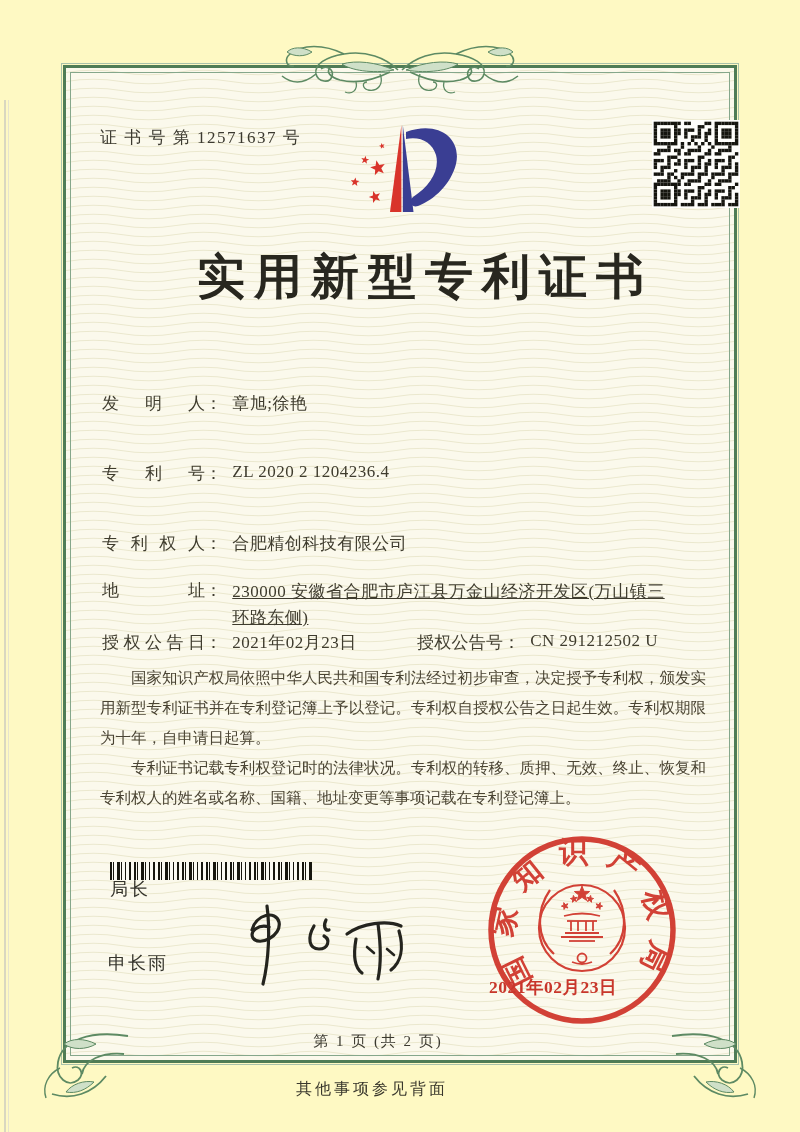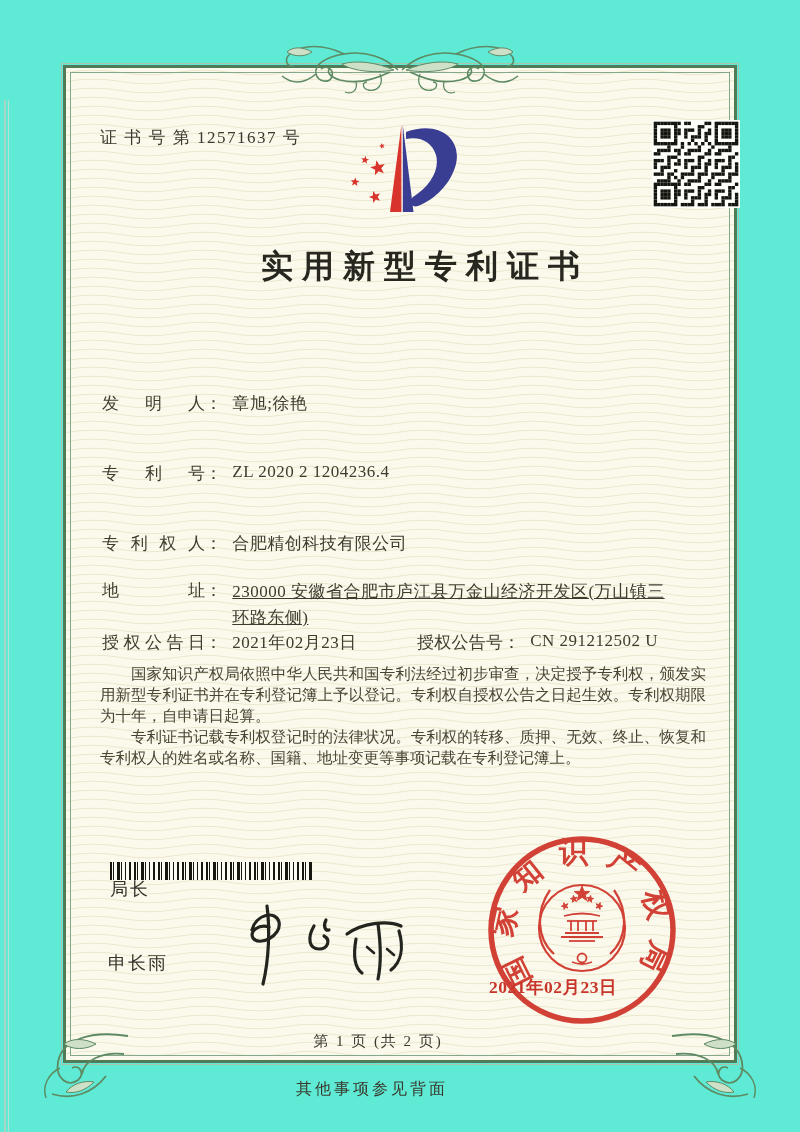--- a/index.html
+++ b/index.html
@@ -1,44 +1,44 @@
 <!DOCTYPE html>
 <html><head>
 <meta charset="utf-8">
 <style>
   * { margin:0; padding:0; box-sizing:border-box; }
   html,body { background:#f6f6f1; }
   body { font-family:"Liberation Serif","DejaVu Serif",serif; }
-  .page { position:relative; width:800px; height:1132px; background:#5eead4; overflow:hidden; margin:0 auto; }
+  .page { position:relative; width:800px; height:1132px; background:#fef9c3; overflow:hidden; margin:0 auto; }
   .spine { position:absolute; left:4px; top:100px; bottom:0; width:2px; background:#c9c9bf; opacity:.7; }
   .spine2 { position:absolute; left:8px; top:100px; bottom:0; width:1px; background:#dcdcd2; opacity:.7; }
 
   
   .waves { position:absolute; left:66px; top:68px; z-index:0; }
   .frame { position:absolute; left:63px; top:65px; width:674px; height:998px;
            border:3px solid #4f7c56; outline:1px solid #a9c2ab; outline-offset:1px; z-index:2; pointer-events:none; }
   .frame-inner { position:absolute; left:4px; top:4px; right:4px; bottom:4px; border:1px solid #85a78b; }
   .ornament-top { position:absolute; left:278px; top:32px; z-index:3; }
   .corner-fl { position:absolute; z-index:3; }
 
   .layer { position:absolute; z-index:4; }
 
   .cert-no { left:100px; top:126px; font-size:17px; color:#3c3a30; letter-spacing:1.5px; }
-  .title { left:0; right:0; top:245px; text-align:center; font-size:32px; font-weight:600;
+  .title { left:0; right:0; top:245px; text-align:center; font-size:48px; font-weight:600;
            color:#28271f; letter-spacing:9px; text-indent:9px;margin-left:41px; }
 
   .row { left:102px; font-size:17px; color:#3f3c2e; white-space:nowrap; }
   .lab { display:inline-block; width:103px; text-align:justify; text-align-last:justify; vertical-align:top; }
   .colon { display:inline-block; vertical-align:top; }
   .val { display:inline-block; margin-left:6px; vertical-align:top; letter-spacing:.5px; }
   .val-wrap { white-space:normal; width:444px; line-height:26px;text-decoration:underline; }
   .pair2 { display:inline-block; margin-left:56px; }
   .pair2 .lab { width:86px; }
 
-  .paras { left:100px; top:663px; width:606px; font-size:15.5px; line-height:21px;
+  .paras { left:100px; top:663px; width:606px; font-size:15.5px; line-height:30px;
            color:#4a4433; text-align:justify; }
   .paras p { text-indent:31px; }
 
   .barcode { left:110px; top:862px; width:202px; height:18px;
      background:repeating-linear-gradient(90deg,#17170f 0 2px,#fbfbf4 2px 3px,#17170f 3px 4px,#fbfbf4 4px 7px,
         #17170f 7px 10px,#fbfbf4 10px 11px,#17170f 11px 12px,#fbfbf4 12px 15px,
         #17170f 15px 16px,#fbfbf4 16px 19px,#17170f 19px 21px,#fbfbf4 21px 24px); }
 
   .signer-title { left:110px; top:877px; font-size:18px; color:#34332b; letter-spacing:2px; }
   .signer-name  { left:108px; top:951px; font-size:18px; color:#34332b; letter-spacing:2px; }

